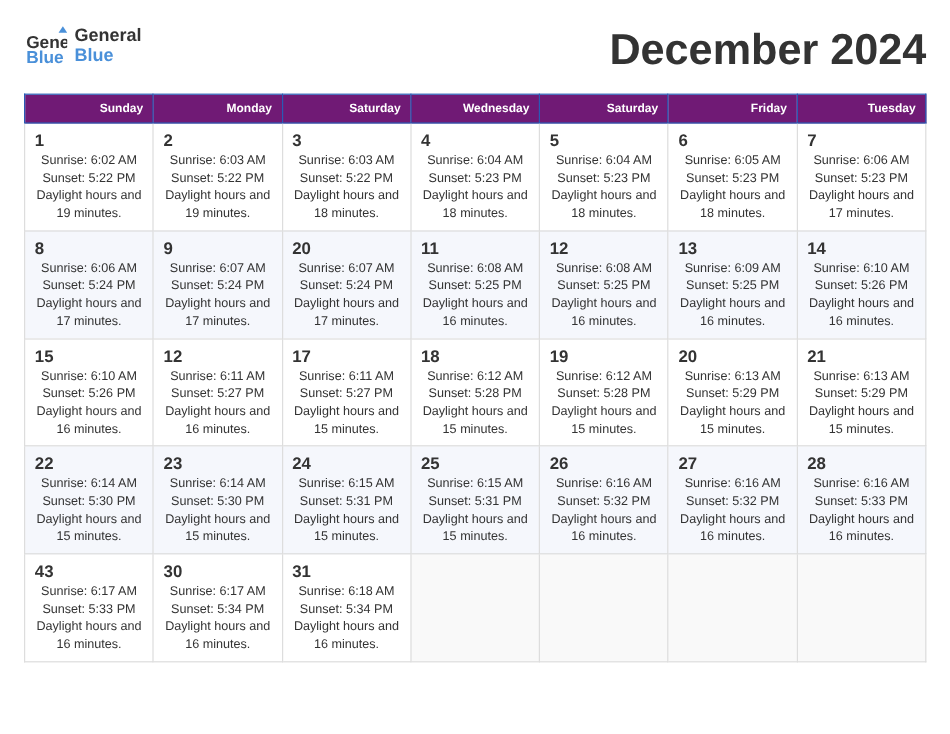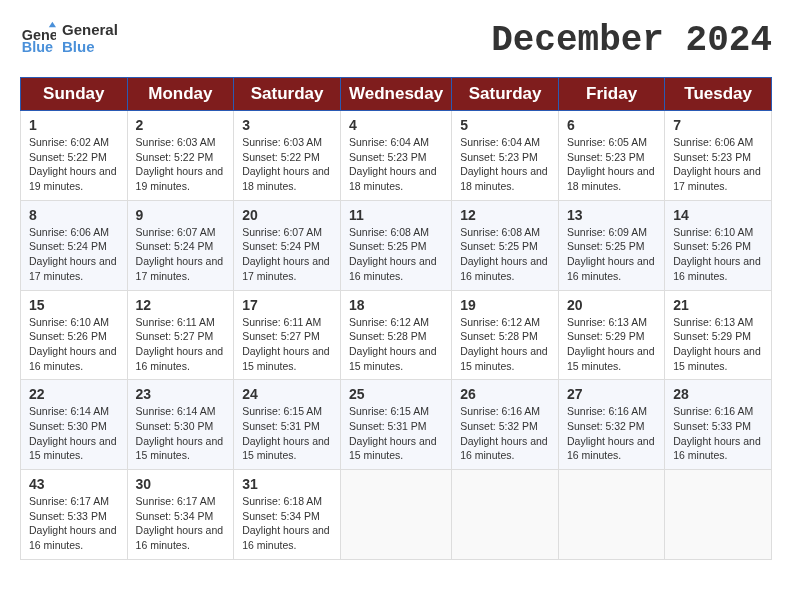--- a/index.html
+++ b/index.html
@@ -20,43 +20,42 @@
       display: flex;
       align-items: center;
       gap: 6px;
     }
     .logo-icon {
       width: 36px;
       height: 36px;
     }
     .title-block {
       text-align: right;
-      font-family: Liberation Mono, monospace;
     }
     .month-title {
       font-size: 36px;
       font-weight: bold;
       color: #333;
     }
     .location {
       font-size: 15px;
       color: #555;
     }
     .calendar {
       width: 100%;
       border-collapse: collapse;
       border: 1px solid #ccc;
     }
     .calendar th {
-      background: #7f1d1d;
+      background: #701a75;
       color: #fff;
-      font-size: 17px;
+      font-size: 10px;
       font-weight: bold;
       padding: 6px 8px;
-      text-align: center;
+      text-align: right;
       border: 1px solid #2a5ab4;
     }
     .calendar td {
       vertical-align: top;
       padding: 6px 8px;
       border: 1px solid #ddd;
       font-size: 11px;
       color: #333;
       width: 14.28%;
       min-height: 80px;
@@ -68,20 +67,21 @@
     .day-num {
       font-size: 14px;
       font-weight: bold;
       display: block;
       margin-bottom: 2px;
     }
     .cell-content {
       font-size: 10.5px;
       line-height: 1.4;
       color: #333;
+      text-align: center;
     }
     .empty-cell {
       background: #f9f9f9 !important;
     }
   </style>
 </head>
 <body>
 
 <div class="header">
   <div class="logo">

